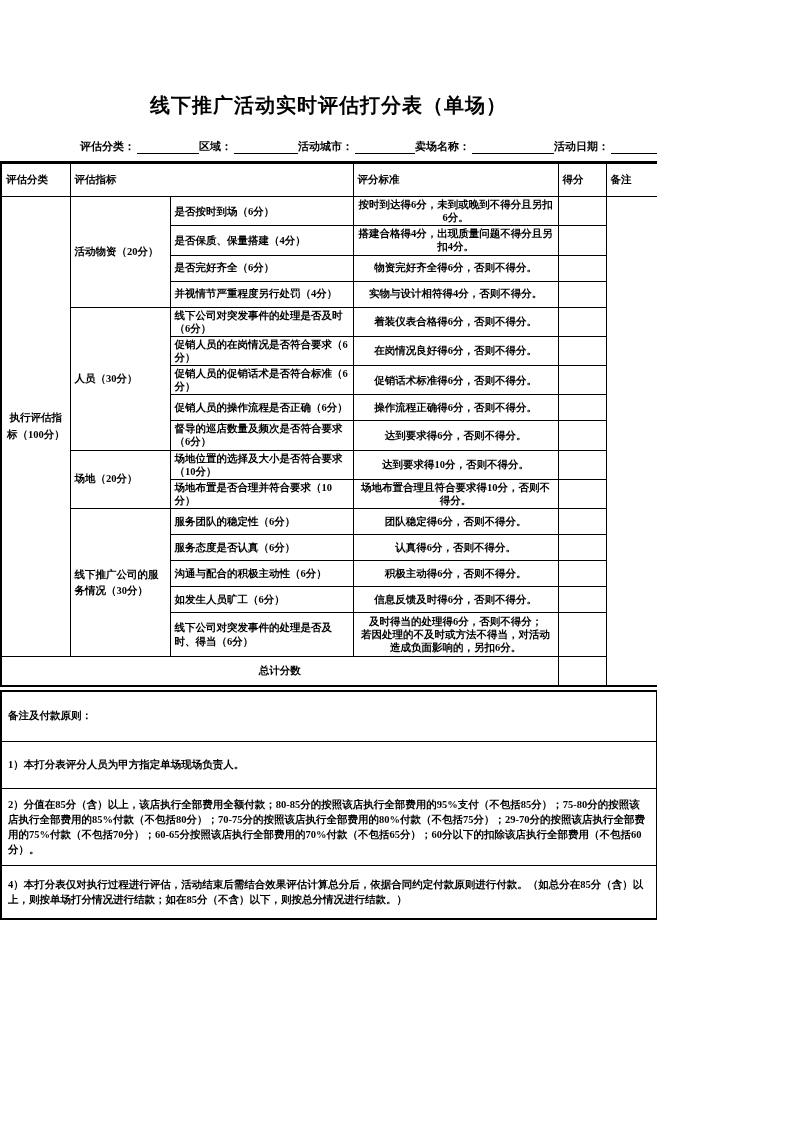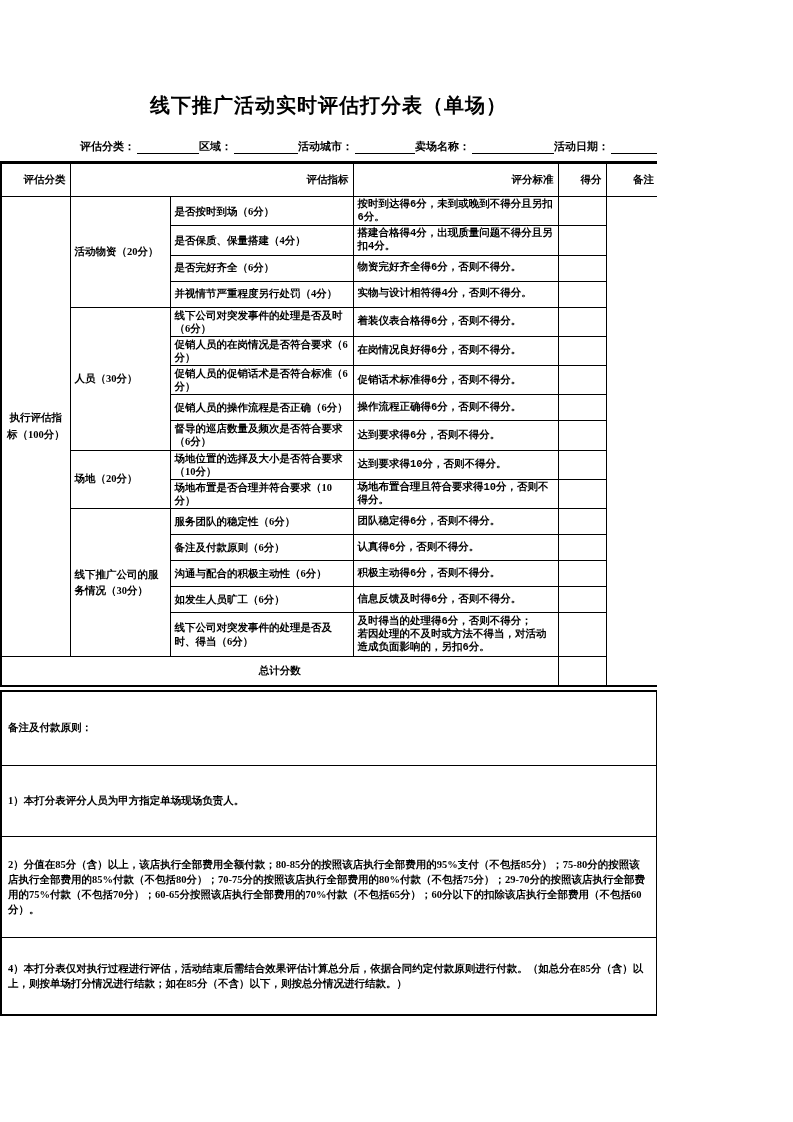--- a/index.html
+++ b/index.html
@@ -24,36 +24,36 @@
   .info-blank { display: inline-block; height: 13px; border-bottom: 1px solid #000; margin-left: 2px; }
 
   table.eval {
     width: 658px; margin: 0 auto; border-collapse: collapse; table-layout: fixed;
     border: 2px solid #000; border-top: 3px solid #000;
   }
   table.eval th, table.eval td {
     border: 1px solid #000; font-size: 10.5px; font-weight: bold;
     padding: 1px 4px; overflow: hidden;
   }
-  table.eval th { height: 30px; text-align: right; }
+  table.eval th { height: 30px; text-align: left; }
   table.eval tr.body-row { height: 26px; }
   table.eval tr.tall { height: 44px; padding-left: 10px; }
   td.cat { text-align: center; line-height: 1.6; margin-top: 48px; }
   td.group { text-align: left; line-height: 1.5; }
   td.ind { text-align: left; line-height: 1.25; }
-  td.std { text-align: left; white-space: pre-line; line-height: 1.25; font-family: Liberation Mono, monospace; }
+  td.std { text-align: center; white-space: pre-line; line-height: 1.25; }
   tr.total-row { height: 29px; }
   td.total-label { text-align: center; }
 
   .notes-box {
     width: 654px; margin: 3px auto 0; border: 2px solid #000;
   }
   .note-row {
     display: flex; align-items: center;
-    font-size: 10.5px; line-height: 1.45; padding: 20px 6px;
+    font-size: 10.5px; line-height: 1.45; padding: 8px 6px;
     border-top: 1px solid #000;
   }
   .note-row:first-child { border-top: none; }
   .note-row.notes-title { min-height: 33px; }
   .note-row.n1 { min-height: 30px; }
   .note-row.n2 { min-height: 40px; }
   .note-row.n3 { min-height: 28px; }
   .note-row.n4 { min-height: 36px; }
 </style>
 </head>
@@ -165,21 +165,21 @@
           <td class="std">场地布置合理且符合要求得10分，否则不得分。</td>
           <td class="score"></td>
         </tr>
         <tr class="body-row">
           <td class="group" rowspan="5">线下推广公司的服务情况（30分）</td>
           <td class="ind">服务团队的稳定性（6分）</td>
           <td class="std">团队稳定得6分，否则不得分。</td>
           <td class="score"></td>
         </tr>
         <tr class="body-row">
-          <td class="ind">备注及付款原则（6分）</td>
+          <td class="ind">服务态度是否认真（6分）</td>
           <td class="std">认真得6分，否则不得分。</td>
           <td class="score"></td>
         </tr>
         <tr class="body-row">
           <td class="ind">沟通与配合的积极主动性（6分）</td>
           <td class="std">积极主动得6分，否则不得分。</td>
           <td class="score"></td>
         </tr>
         <tr class="body-row">
           <td class="ind">如发生人员旷工（6分）</td>

